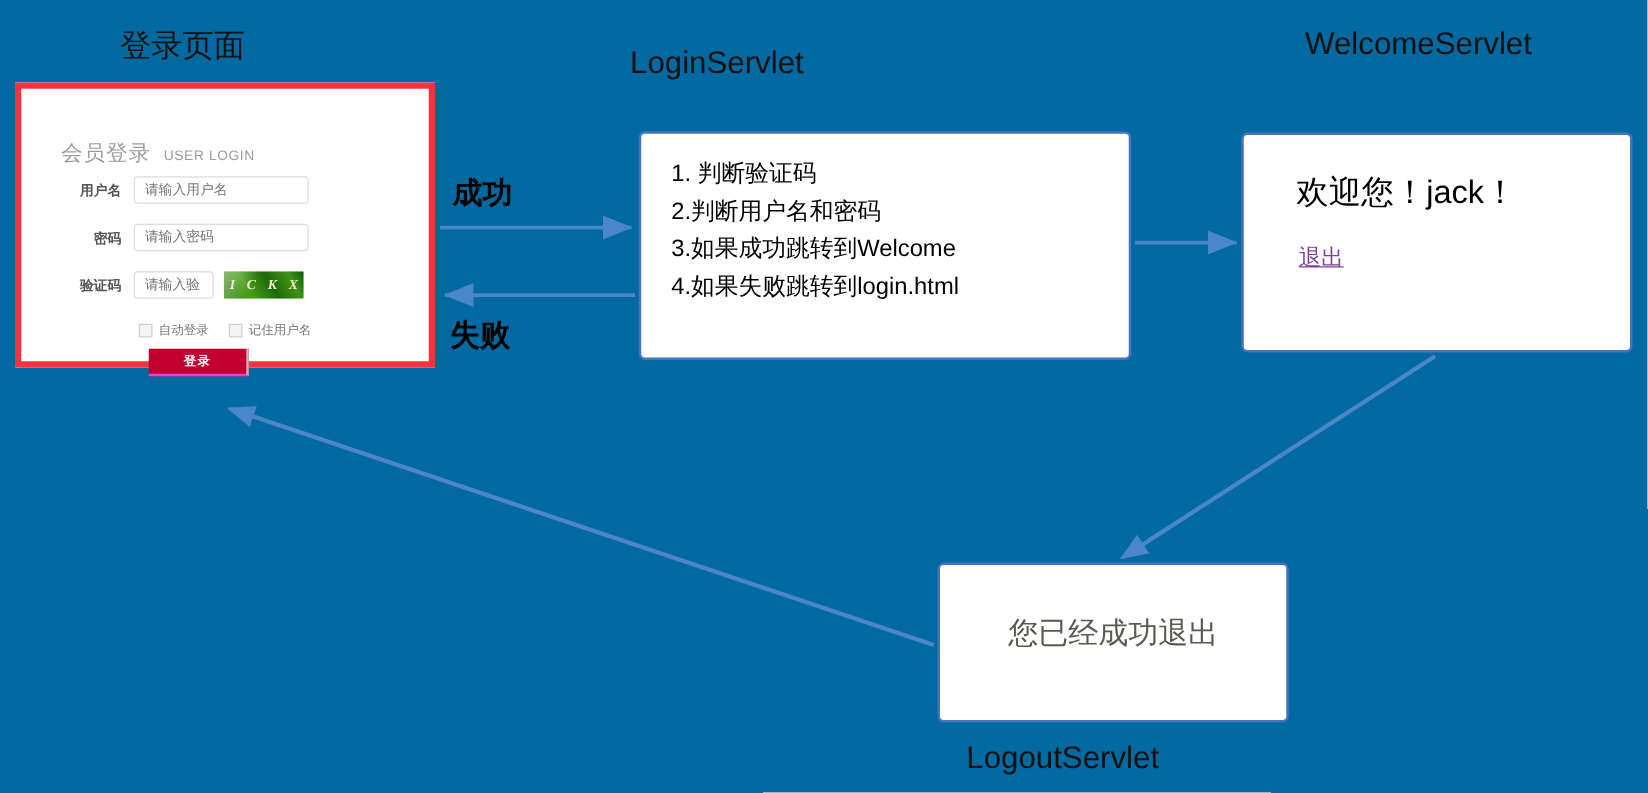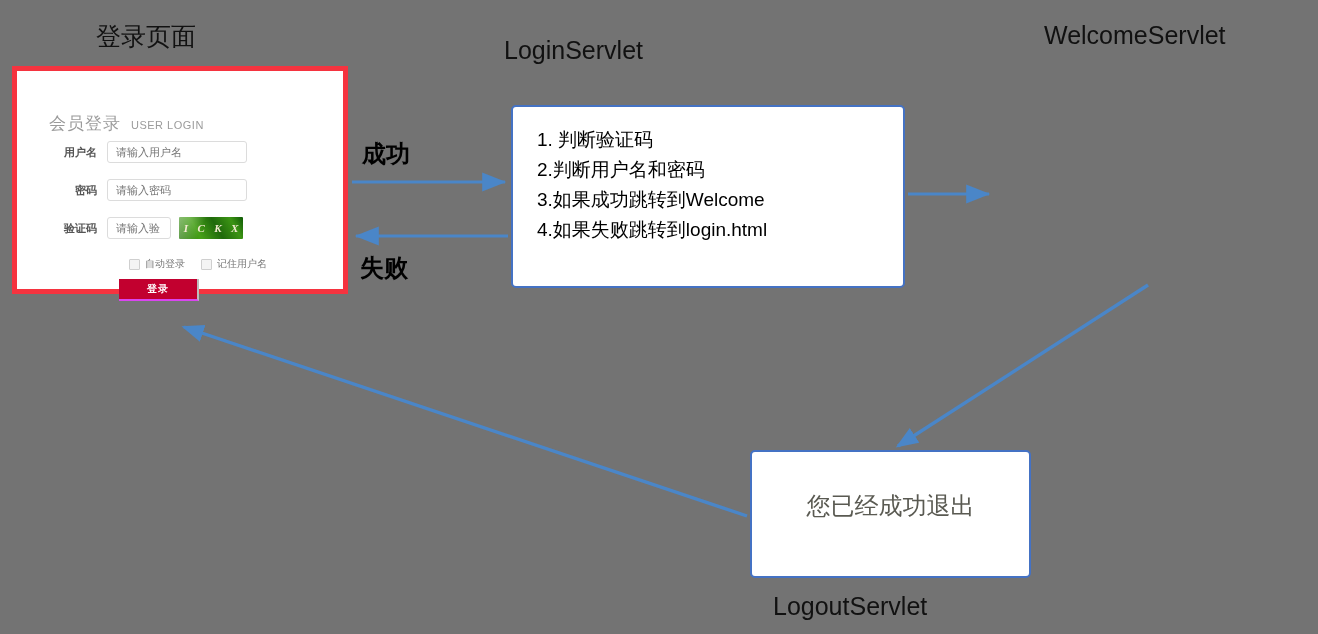--- a/index.html
+++ b/index.html
@@ -8,21 +8,21 @@
     background: #ffffff;
   }
   body {
     font-family: "Liberation Sans", "DejaVu Sans", sans-serif;
     color: #000000;
   }
   #canvas {
     position: relative;
     width: 1318px;
     height: 634px;
-    background: #737373;
+    background: #0369a1;
     overflow: hidden;
   }
 
   
   #arrow-layer {
     position: absolute;
     left: 0; top: 0;
     width: 1318px;
     height: 634px;
     pointer-events: none;
@@ -141,21 +141,21 @@
   #captcha-image .cap-ch {
     font-family: "Liberation Serif", "DejaVu Serif", serif;
     font-style: italic;
     font-weight: 700;
     font-size: 11px;
     color: #f2ead0;
     line-height: 1;
   }
   #checkbox-row {
     position: absolute;
-    left: 104px;
+    left: 86px;
     top: 178px;
     display: flex;
     align-items: center;
     gap: 16px;
   }
   .cb-item { display: flex; align-items: center; gap: 5px; }
   .cb-box {
     width: 9px;
     height: 9px;
     border: 1px solid #cfcfcf;
@@ -332,18 +332,22 @@
 
   <div class="round-box" id="box-login-servlet">
     <div id="login-servlet-steps">
       <div class="step">1. 判断验证码</div>
       <div class="step">2.判断用户名和密码</div>
       <div class="step">3.如果成功跳转到Welcome</div>
       <div class="step">4.如果失败跳转到login.html</div>
     </div>
   </div>
 
+  <div class="round-box" id="box-welcome-servlet">
+    <div id="welcome-greeting">欢迎您！jack！</div>
+    <div id="welcome-logout-link">退出</div>
+  </div>
 
   <div class="round-box" id="box-logout-servlet">
     <div id="logout-message">您已经成功退出</div>
   </div>
 
 </div>
 
 </body></html>

